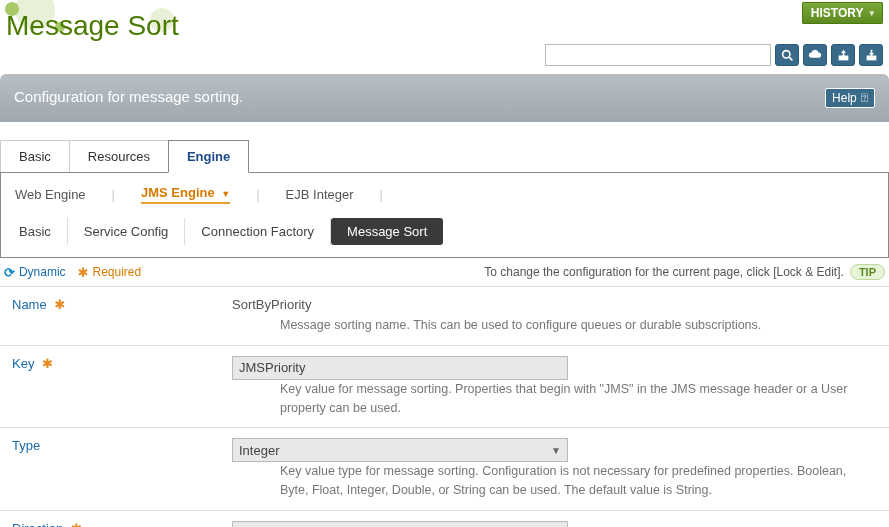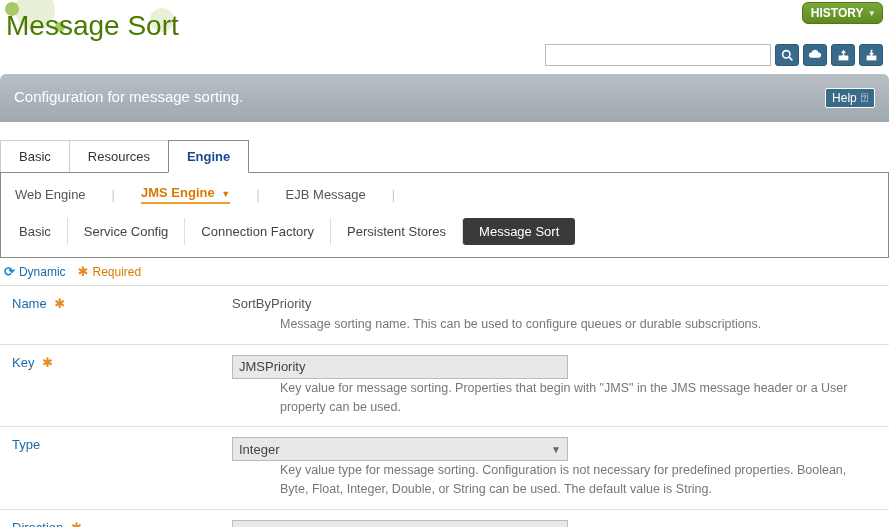--- a/index.html
+++ b/index.html
@@ -9,21 +9,21 @@
   .deco { position: absolute; top: 0; left: 0; width: 200px; height: 50px; z-index: -1; }
   .deco span { position: absolute; border-radius: 50%; }
   .deco .c1 { width: 40px; height: 40px; background: #e8f0d8; top: -10px; left: 15px; }
   .deco .c2 { width: 14px; height: 14px; background: #a8c968; top: 2px; left: 5px; }
   .deco .c3 { width: 10px; height: 10px; background: #a8c968; top: 22px; left: 55px; }
   .deco .c4 { width: 24px; height: 24px; background: #e8f0d8; top: 8px; left: 150px; }
   
   .header-row { display: flex; justify-content: space-between; align-items: flex-start; padding: 2px 6px 0 0; }
   .page-title { font-size: 28px; font-weight: normal; color: #4a7a00; padding: 8px 0 10px 6px; }
   
-  .history-btn { background: linear-gradient(#7aa83a,#5c8a20); color: #fff; font-weight: bold; font-size: 12px; padding: 3px 8px; border: 1px solid #4a7a10; border-radius: 6px; display: inline-flex; align-items: center; gap: 6px; cursor: pointer; }
+  .history-btn { background: linear-gradient(#7aa83a,#5c8a20); color: #fff; font-weight: bold; font-size: 12px; padding: 3px 8px; border: 1px solid #4a7a10; border-radius: 1px; display: inline-flex; align-items: center; gap: 6px; cursor: pointer; }
   .history-btn .chev { font-size: 9px; color: #dfe8c8; }
   
   .search-row { display: flex; justify-content: flex-end; align-items: center; gap: 4px; padding: 0 6px 8px 0; margin-top: -8px; }
   .search-input { width: 226px; height: 22px; border: 1px solid #bbb; padding: 2px 4px; font-size: 12px; }
   .icon-btn { width: 24px; height: 22px; background: #3a6a8a; border: 1px solid #2a5a7a; border-radius: 3px; display: inline-flex; align-items: center; justify-content: center; cursor: pointer; }
   .icon-btn svg { fill: #fff; }
   
   .subtitle-bar { background: linear-gradient(#b8bfc5,#a0a8b0); color: #fff; padding: 14px 14px; border-radius: 6px 6px 0 0; display: flex; justify-content: space-between; align-items: flex-start; font-size: 15px; }
   .help-btn { background: #3a6a8a; color: #fff; border: 1px solid #fff; padding: 2px 6px; font-size: 12px; display: inline-flex; align-items: center; gap: 4px; cursor: pointer; border-radius: 2px; }
   
@@ -125,43 +125,46 @@
 
 <div class="subtabs">
   <div class="subtabs-row1">
     <span class="st">Web Engine</span>
     <span class="sep">|</span>
     <span class="st active">
       <span>JMS Engine</span>
       <span class="dd">▼</span>
     </span>
     <span class="sep">|</span>
-    <span class="st">EJB Message</span>
+    <span class="st">EJB Integer</span>
     <span class="sep">|</span>
   </div>
   <div class="subtabs-row2">
     <span class="st2">Basic</span>
     <span class="st2">Service Config</span>
     <span class="st2">Connection Factory</span>
-    <span class="st2">Persistent Stores</span>
     <span class="st2 active">Message Sort</span>
   </div>
 </div>
 
 <div class="legend-bar">
   <div class="legend-left">
     <span class="dyn">
       <span class="refresh-icon">⟳</span>
       <span>Dynamic</span>
     </span>
     <span class="req">
       <span class="ast">✱</span>
       <span>Required</span>
     </span>
   </div>
+  <div class="legend-right">
+    <span>To change the configuration for the current page, click [Lock &amp; Edit].</span>
+    <span class="tip-badge">TIP</span>
+  </div>
 </div>
 
 <table class="form-table">
   <tbody>
       <tr>
     <td class="label">
       <span>Name</span>
       <span class="ast">✱</span>
     </td>
     <td>

